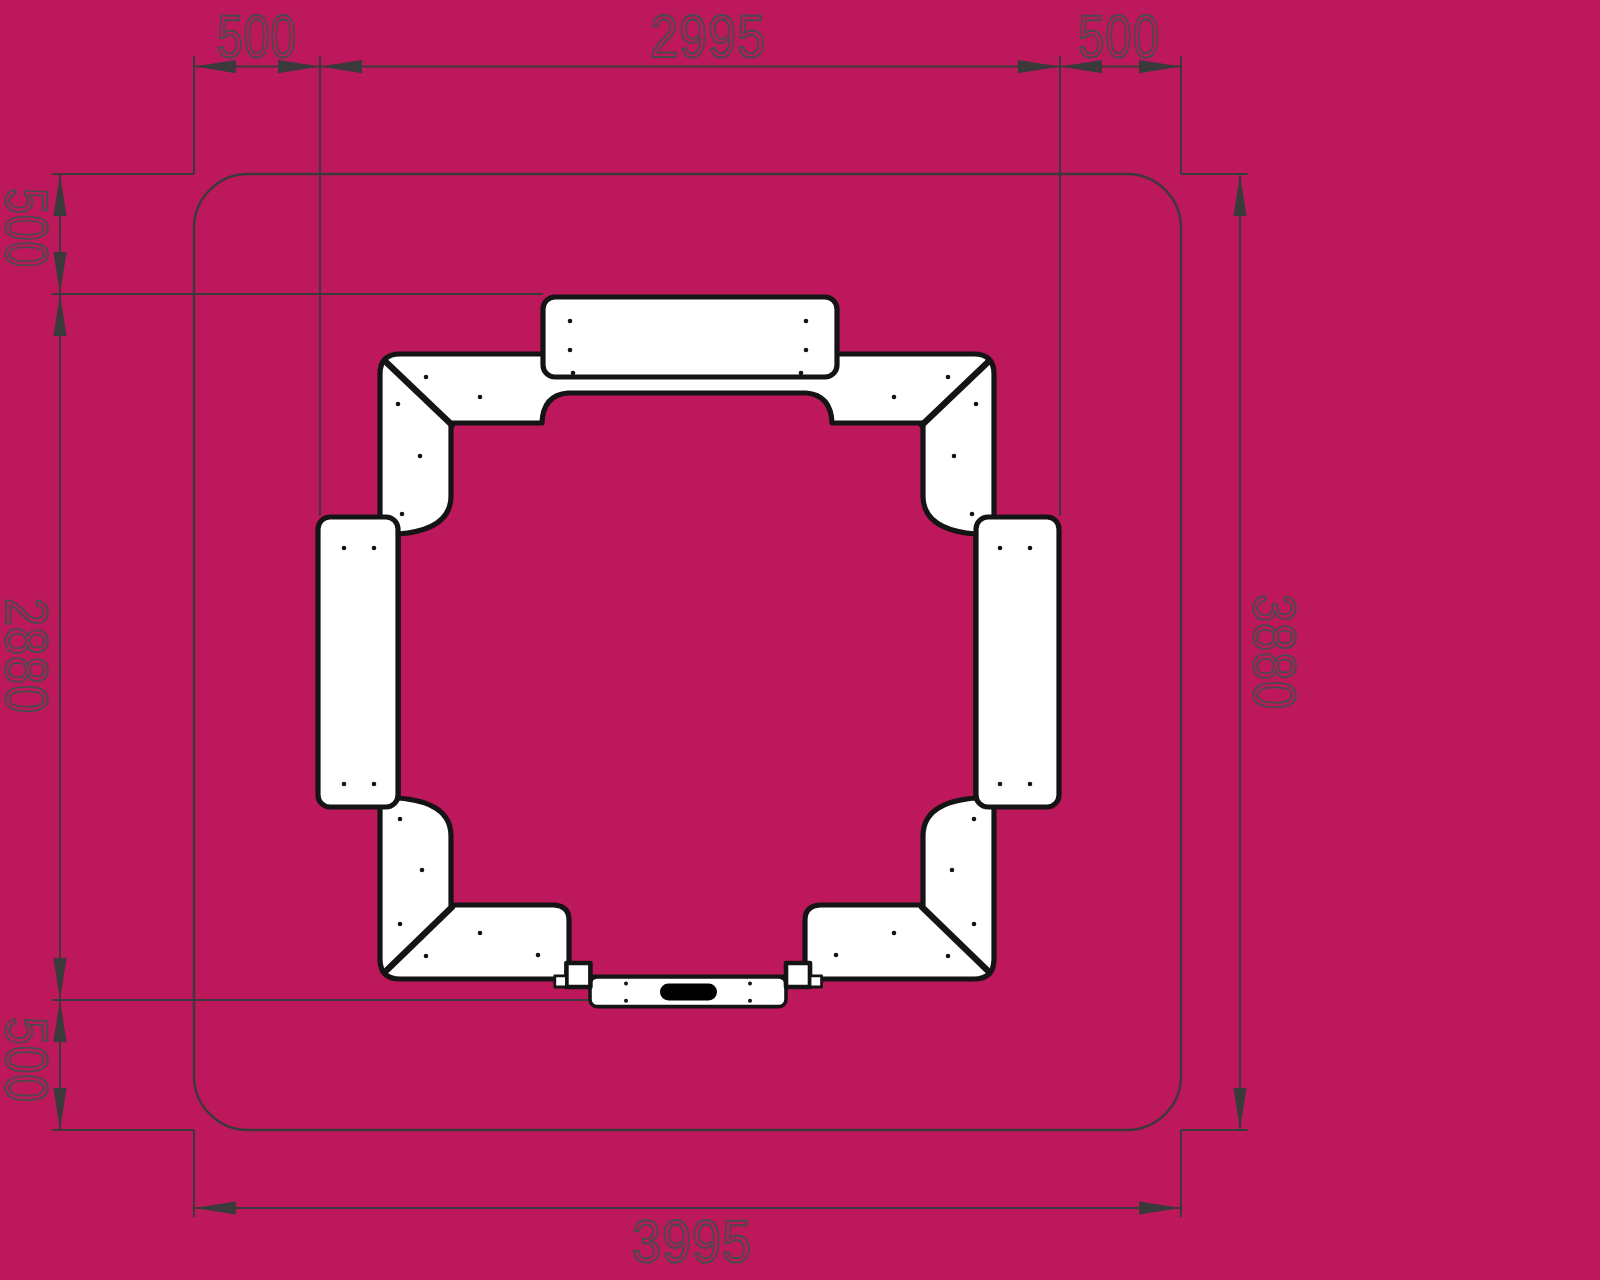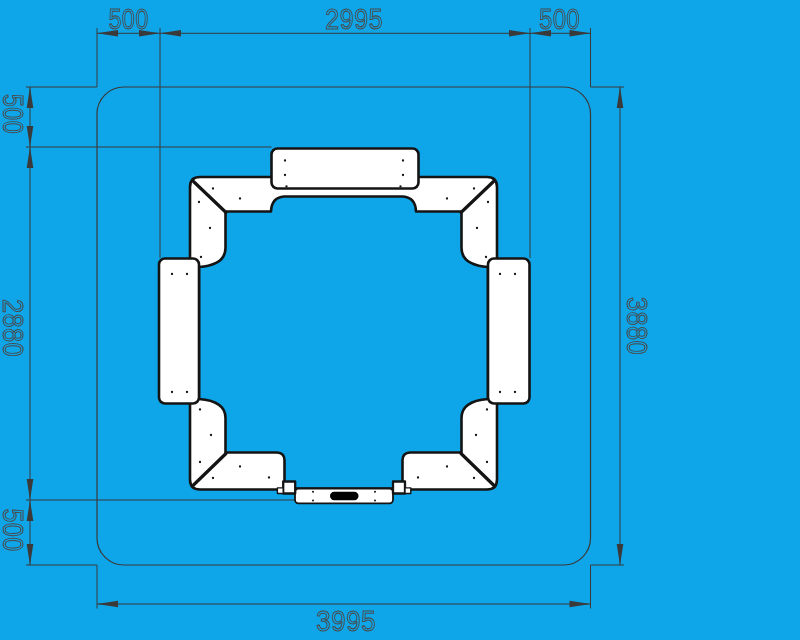--- a/index.html
+++ b/index.html
@@ -1,17 +1,17 @@
 <!DOCTYPE html>
 <html><head>
 <meta charset="utf-8">
 <style>
   html, body { margin: 0; padding: 0; background: #e8e8e8; }
   .sheet {
-    width: 800px; height: 640px; background: #0ea5e9;
+    width: 800px; height: 640px; background: #be185d;
     position: relative; overflow: hidden;
     font-family: "Liberation Sans", sans-serif;
   }
   svg { display: block; }
   .dim-text {
     font-family: "Liberation Sans", sans-serif;
     font-size: 30px;
     fill: none;
     stroke-width: 1.05;
     letter-spacing: 0.5px;

